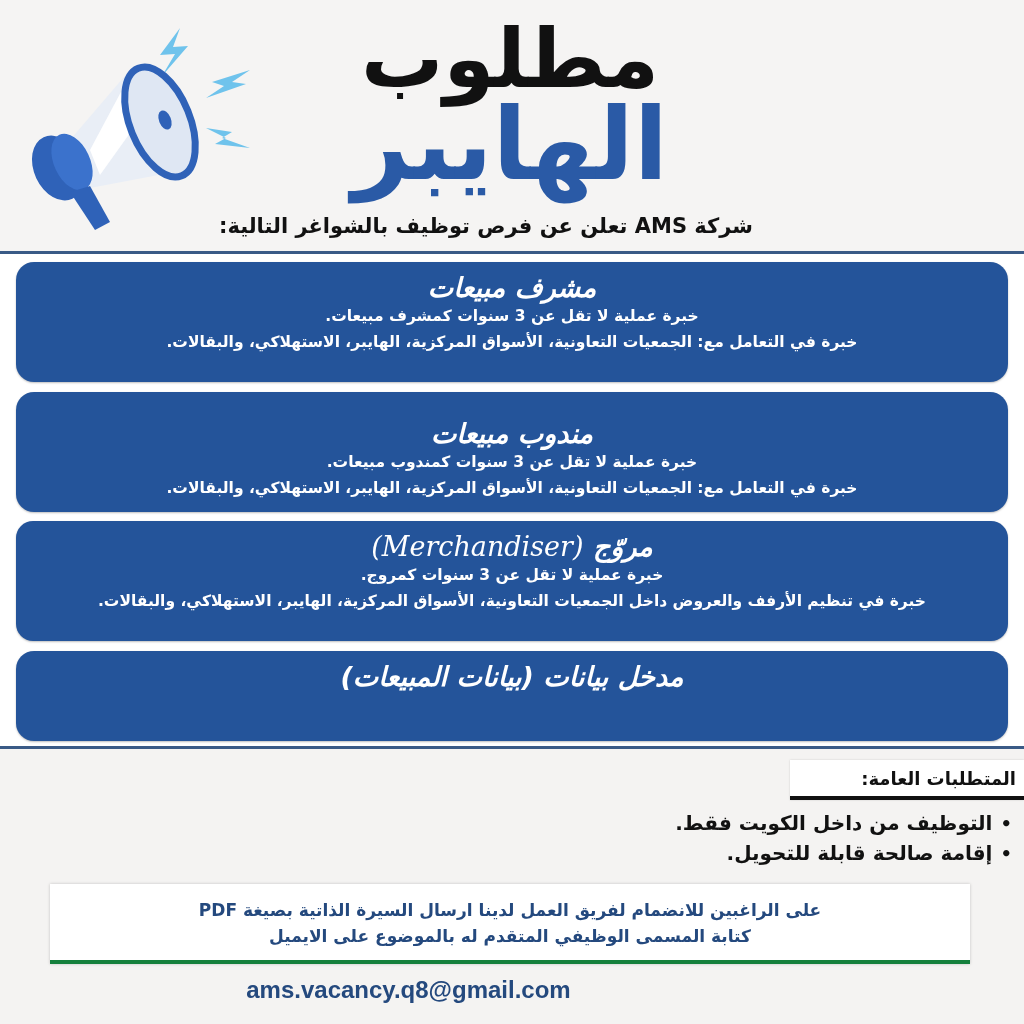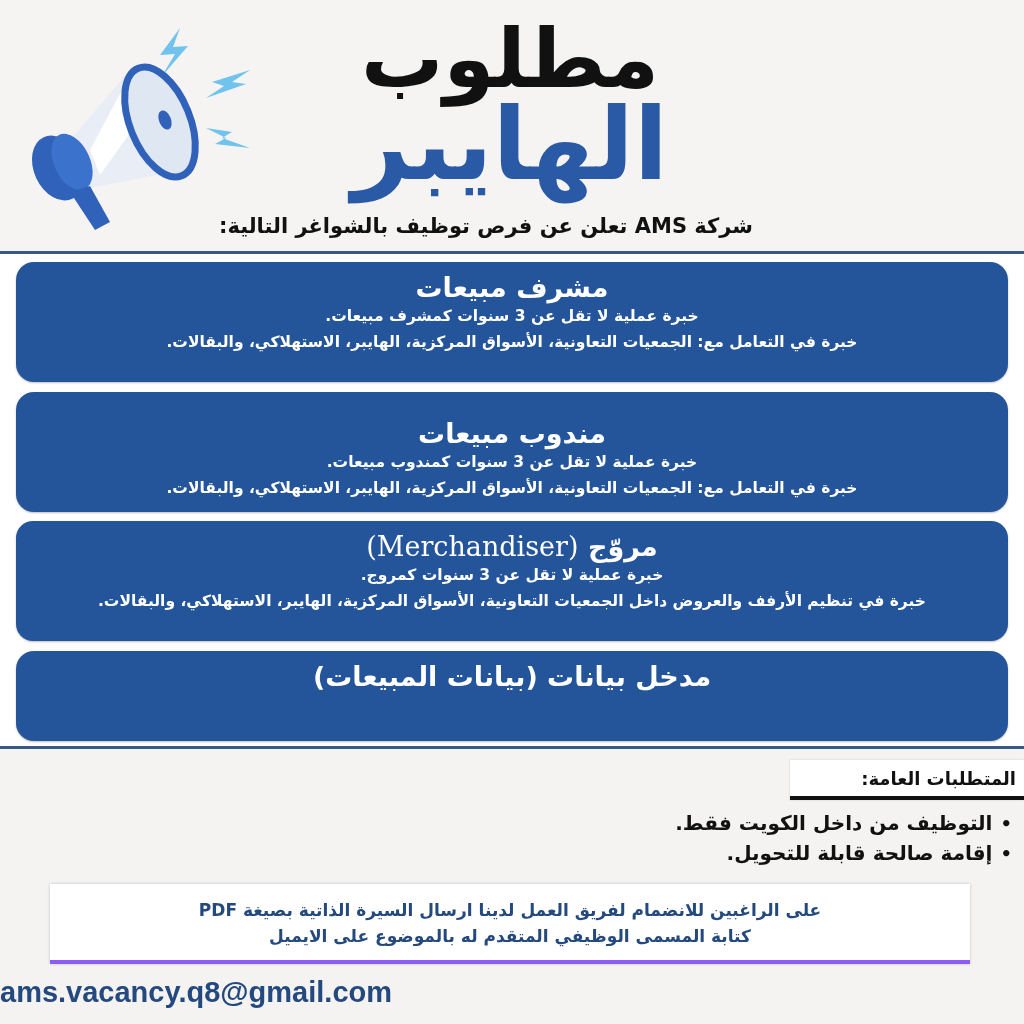--- a/index.html
+++ b/index.html
@@ -27,44 +27,44 @@
     font-weight: bold; font-size: 21px; color: #111; white-space: nowrap;
   }
   .rule-top { position: absolute; left: 0; top: 251px; width: 1024px; height: 3px; background: #3a5a86; }
   .rule-bottom { position: absolute; left: 0; top: 746px; width: 1024px; height: 3px; background: #3a5a86; }
   .jobs-area { position: absolute; left: 0; top: 254px; width: 1024px; height: 492px; background: #ffffff; }
   .job-card {
     position: absolute; left: 16px; width: 992px;
     background: #24549a; border-radius: 18px; color: #fff; text-align: center;
     box-shadow: 0 1px 2px rgba(0,0,0,0.25);
   }
-  .job-title { font-weight: bold; font-size: 27px; line-height: 1.2; white-space: nowrap; }
+  .job-title { font-weight: bold; font-size: 27px; line-height: 1.2; white-space: nowrap; font-style: italic; }
   .job-title .en { font-family: "DejaVu Serif", serif; font-weight: normal; }
   .job-line { font-size: 15.5px; font-weight: bold; line-height: 1.65; white-space: nowrap; }
   .card-1 { top: 262px; height: 120px; padding-top: 10px; }
   .card-2 { top: 392px; height: 120px; padding-top: 26px; }
   .card-3 { top: 521px; height: 120px; padding-top: 10px; border-radius: 17px; }
   .card-4 { top: 651px; height: 90px; padding-top: 10px; }
   .req-heading-box {
     position: absolute; left: 790px; top: 760px; width: 234px; height: 40px;
     background: #fff; border-bottom: 4px solid #111; box-shadow: 0 0 2px rgba(0,0,0,0.15);
     font-weight: bold; font-size: 18px; color: #111; text-align: right; padding: 8px 8px 0 0;
   }
   .req-list { position: absolute; right: 12px; top: 808px; width: 420px; list-style: none; }
   .req-item { font-weight: bold; font-size: 20px; color: #111; line-height: 1.5; text-align: right; white-space: nowrap; }
   .req-item .bullet { font-size: 18px; margin-left: 8px; }
   .apply-box {
     position: absolute; left: 50px; top: 884px; width: 920px; height: 80px;
-    background: #fff; border-bottom: 4px solid #8b5cf6; box-shadow: 0 0 3px rgba(0,0,0,0.2);
+    background: #fff; border-bottom: 4px solid #15803d; box-shadow: 0 0 3px rgba(0,0,0,0.2);
     text-align: center; padding-top: 14px;
   }
   .apply-line { font-weight: bold; font-size: 17px; color: #24497e; line-height: 1.5; white-space: nowrap; }
   .email {
-    position: absolute; left: 0; top: 976px; width: 817px; direction: ltr;
-    font-family: "Liberation Sans", sans-serif; font-weight: bold; font-size: 29px; color: #24497e;
+    position: absolute; left: 0; top: 976px; width: 817px; text-align: center; direction: ltr;
+    font-family: "Liberation Sans", sans-serif; font-weight: bold; font-size: 24px; color: #24497e;
   }
 </style>
 </head>
 <body>
 
 <div class="header">
   <svg class="megaphone" viewBox="0 0 240 230">
 
     <polygon points="170,18 150,45 165,44 152,66 178,36 163,37" fill="#6fc3ec"></polygon>
     <polygon points="240,60 202,72 214,76 196,88 236,74 222,72" fill="#6fc3ec"></polygon>

